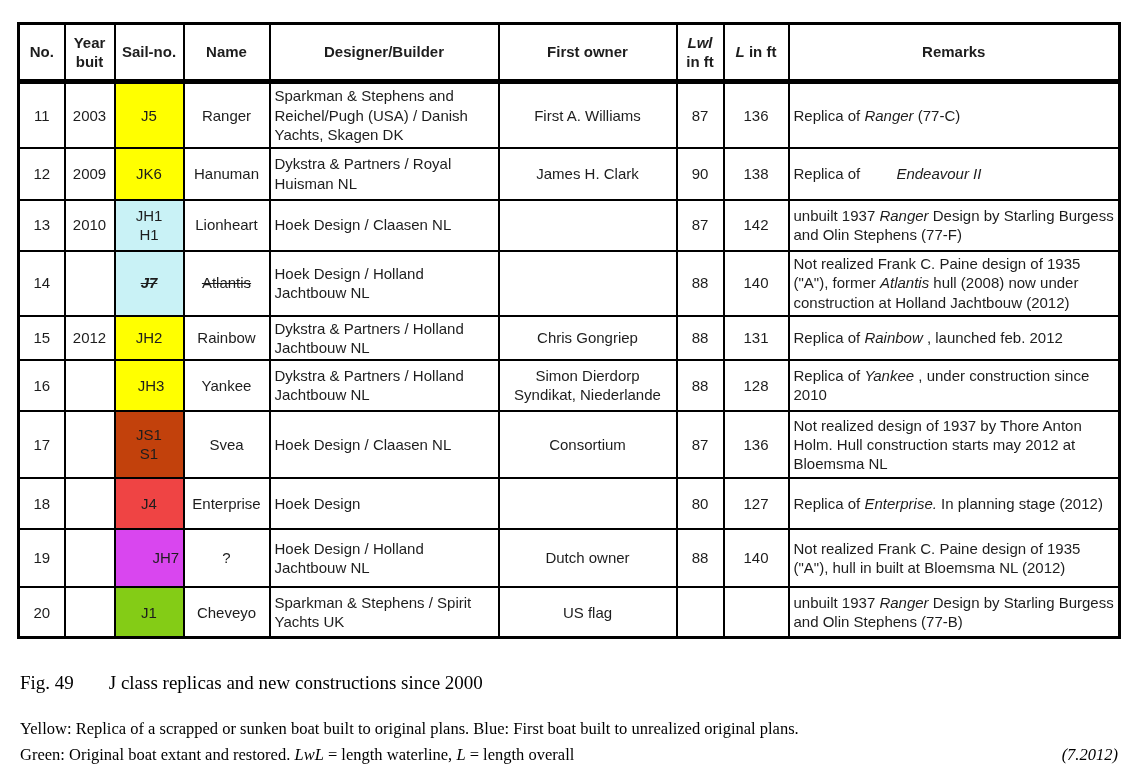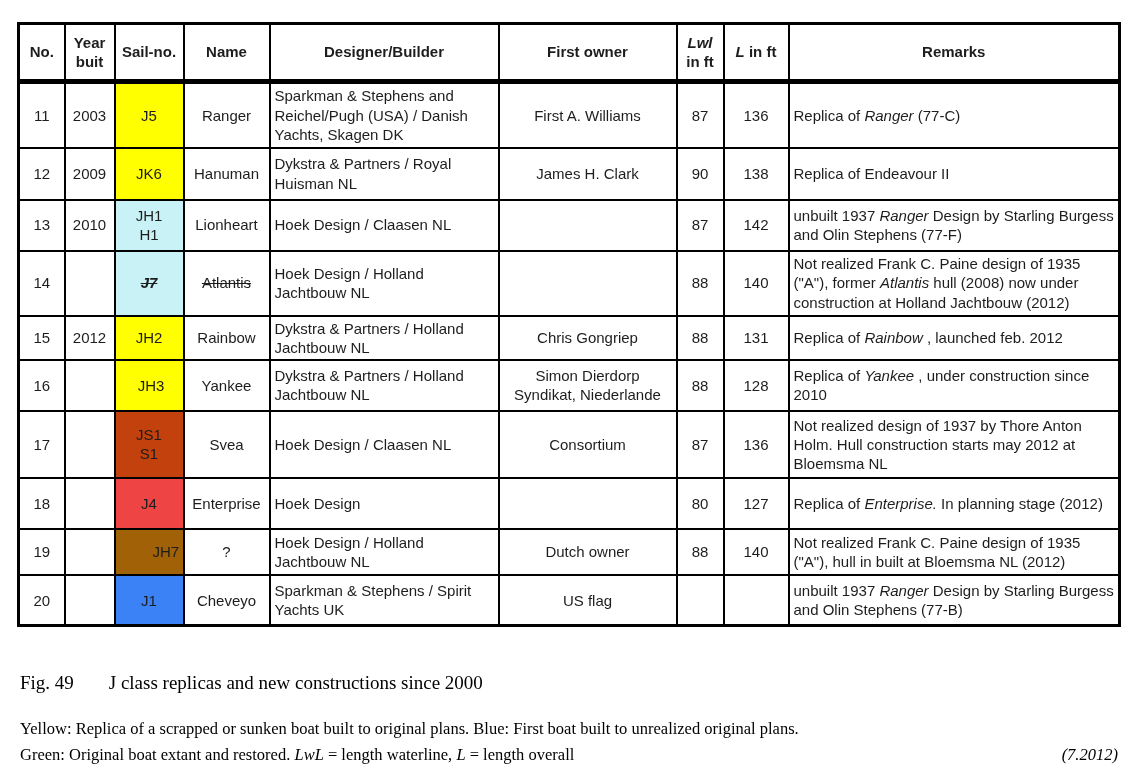--- a/index.html
+++ b/index.html
@@ -88,21 +88,21 @@
         </tr>
         <tr style="height: 52px;">
           <td class="c">12</td>
           <td class="c">2009</td>
           <td class="c pre" style="background: rgb(255, 255, 0);"><span>JK6</span></td>
           <td class="c"><span>Hanuman</span></td>
           <td class="l">Dykstra &amp; Partners / Royal Huisman NL</td>
           <td class="c pre">James H. Clark</td>
           <td class="c">90</td>
           <td class="c">138</td>
-          <td class="l"><span>Replica of </span><span style="">Endeavour II</span></td>
+          <td class="l"><span>Replica of </span><span style="font-style: italic; margin-left: 32px;">Endeavour II</span></td>
         </tr>
         <tr style="height: 51px;">
           <td class="c">13</td>
           <td class="c">2010</td>
           <td class="c pre" style="background: rgb(201, 242, 246);"><span>JH1
 H1</span></td>
           <td class="c"><span>Lionheart</span></td>
           <td class="l">Hoek Design / Claasen NL</td>
           <td class="c pre"></td>
           <td class="c">87</td>
@@ -159,35 +159,35 @@
           <td class="c">18</td>
           <td class="c"></td>
           <td class="c pre" style="background: #ef4444;"><span>J4</span></td>
           <td class="c"><span>Enterprise</span></td>
           <td class="l">Hoek Design</td>
           <td class="c pre"></td>
           <td class="c">80</td>
           <td class="c">127</td>
           <td class="l"><span>Replica of </span><span style="font-style: italic;">Enterprise.</span><span> In planning stage (2012)</span></td>
         </tr>
-        <tr style="height: 46px;">
+        <tr style="height: 58px;">
           <td class="c">19</td>
           <td class="c"></td>
-          <td class="c pre" style="background: #a16207; padding-left: 37px;"><span>JH7</span></td>
+          <td class="c pre" style="background: #d946ef; padding-left: 37px;"><span>JH7</span></td>
           <td class="c"><span>?</span></td>
           <td class="l">Hoek Design / Holland Jachtbouw NL</td>
           <td class="c pre">Dutch owner</td>
           <td class="c">88</td>
           <td class="c">140</td>
           <td class="l"><span>Not realized Frank C. Paine design of 1935 ("A"), hull in built at Bloemsma NL (2012)</span></td>
         </tr>
         <tr style="height: 51px;">
           <td class="c">20</td>
           <td class="c"></td>
-          <td class="c pre" style="background: #3b82f6;"><span>J1</span></td>
+          <td class="c pre" style="background: #84cc16;"><span>J1</span></td>
           <td class="c"><span>Cheveyo</span></td>
           <td class="l">Sparkman &amp; Stephens /  Spirit Yachts UK</td>
           <td class="c pre">US flag</td>
           <td class="c"></td>
           <td class="c"></td>
           <td class="l"><span>unbuilt 1937 </span><span style="font-style: italic;">Ranger</span><span> Design by Starling Burgess and Olin Stephens (77-B)</span></td>
         </tr>
       </tbody>
   </table>
 

